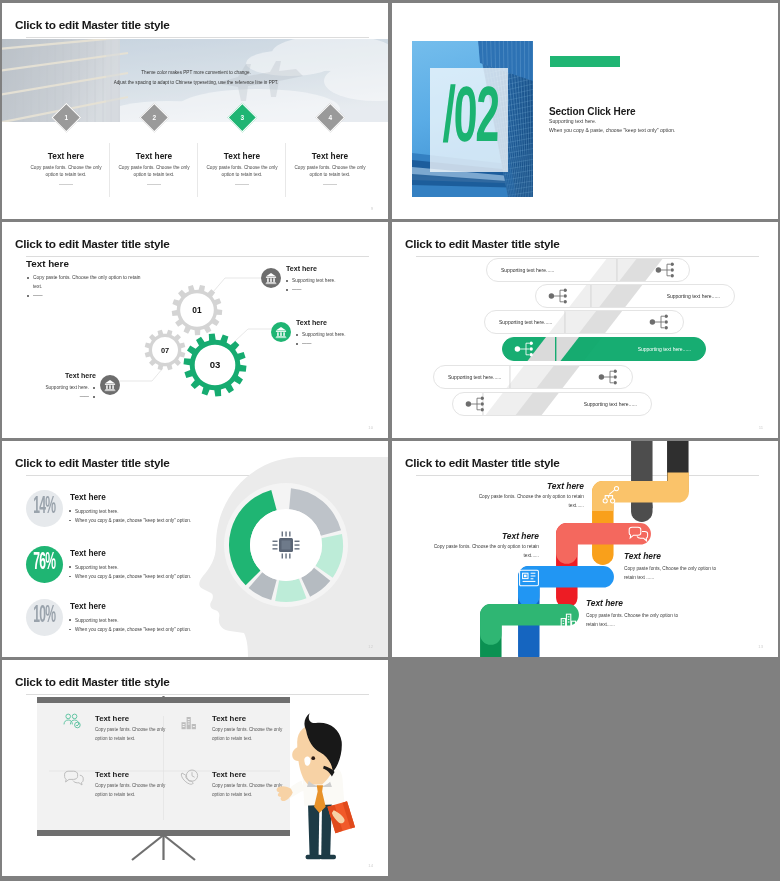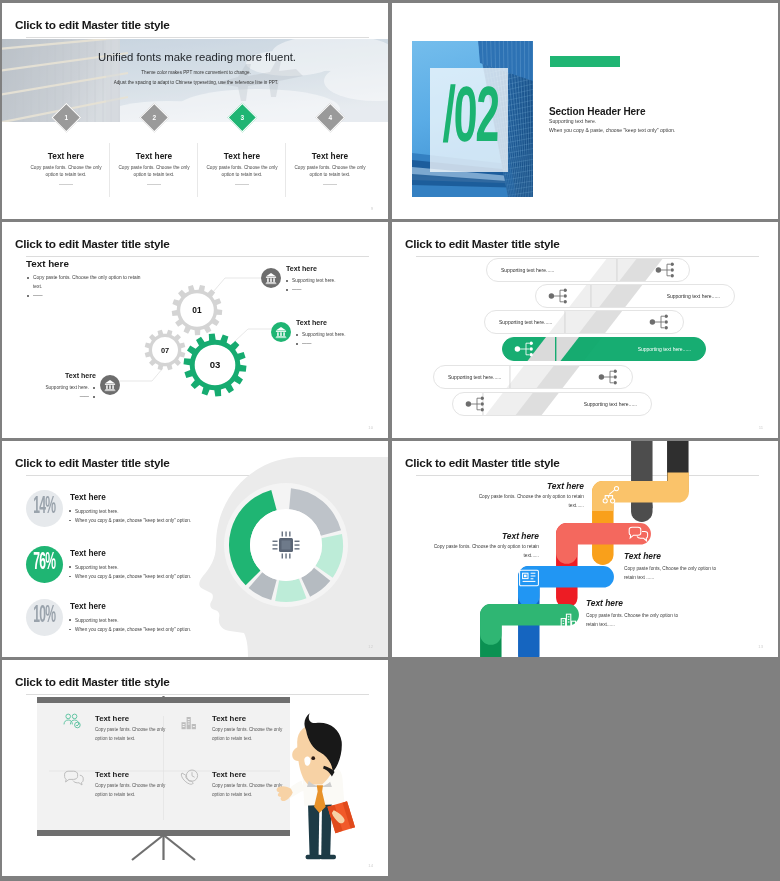--- a/index.html
+++ b/index.html
@@ -135,21 +135,20 @@
       <g stroke="#ded8c6" stroke-width="2.2" opacity="0.95" fill="none">
         <path d="M-4,10 L126,-2"></path>
           <path d="M-4,32 L126,14"></path>
           <path d="M-4,56 L126,34"></path>
           <path d="M-4,84 L126,58"></path>
       </g>
       <path d="M104,0 L118,0 L118,83 L104,83 Z" fill="#c6ccd2" opacity="0.5"></path>
     </g>
     <rect x="0" y="0" width="386" height="83" fill="#ffffff" opacity="0.26"></rect>
   </svg>
-  <div class="s0h1">Unified fonts make reading more fluent.</div>
   <div class="s0h2">Theme color makes PPT more convenient to change.</div>
   <div class="s0h3">Adjust the spacing to adapt to Chinese typesetting, use the reference line in PPT.</div>
   <div class="s0steps">
     <div class="s0col">
       <div class="s0dia">
           <span class="s0num">1</span>
         </div>
       <div class="s0head">Text here</div>
       <div class="s0body">Copy paste fonts. Choose the only option to retain text.</div>
       <div class="s0dash"></div>
@@ -741,16 +740,16 @@
           </g>
       </g>
       <rect x="18" y="27" width="78" height="104" fill="#ffffff" opacity="0.7"></rect>
       <rect x="18" y="27" width="78" height="104" fill="#eaf3f8" opacity="0.2"></rect>
     </g>
   </svg>
   <div class="shnum">
       <span>/02</span>
     </div>
   <div class="shbar"></div>
-  <div class="shhead">Section Header Here</div>
+  <div class="shhead">Section Click Here</div>
   <div class="shs1">Supporting text here.</div>
   <div class="shs2">When you copy &amp; paste, choose "keep text only" option.</div>
 </div>
 
 </body></html>

